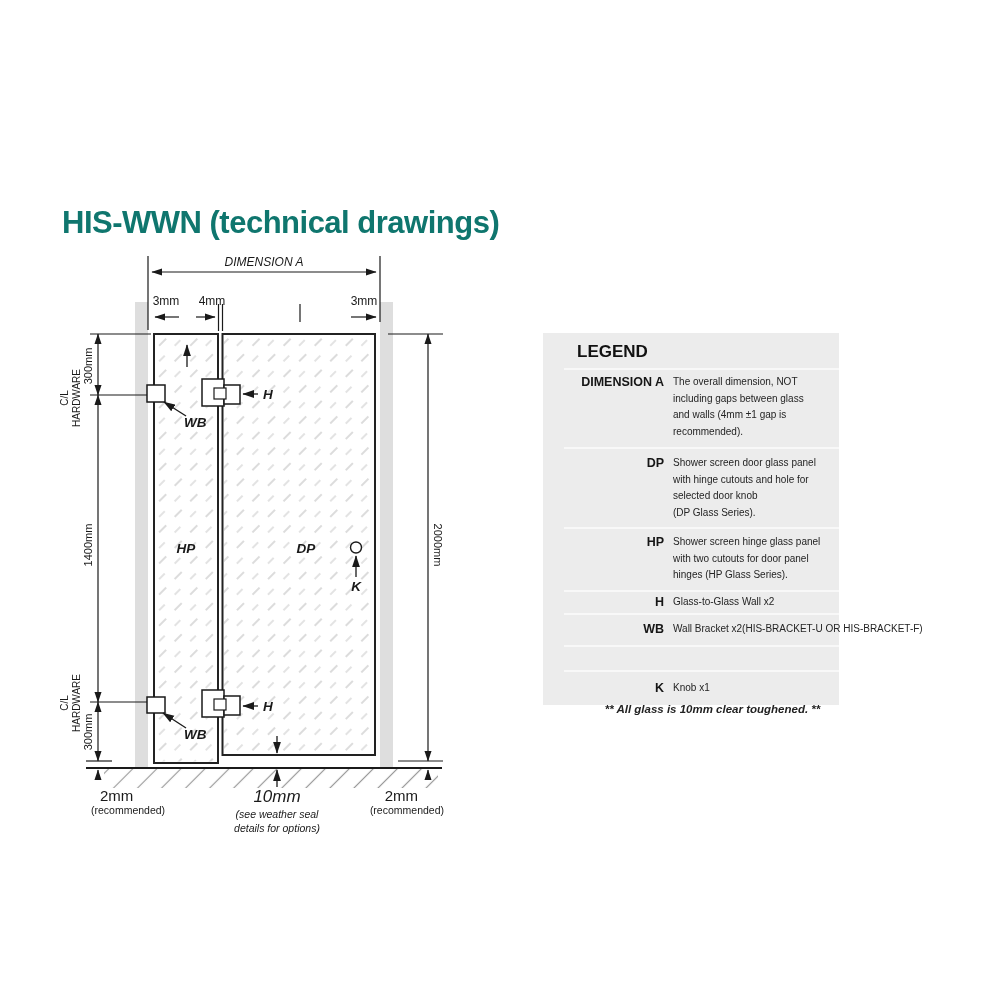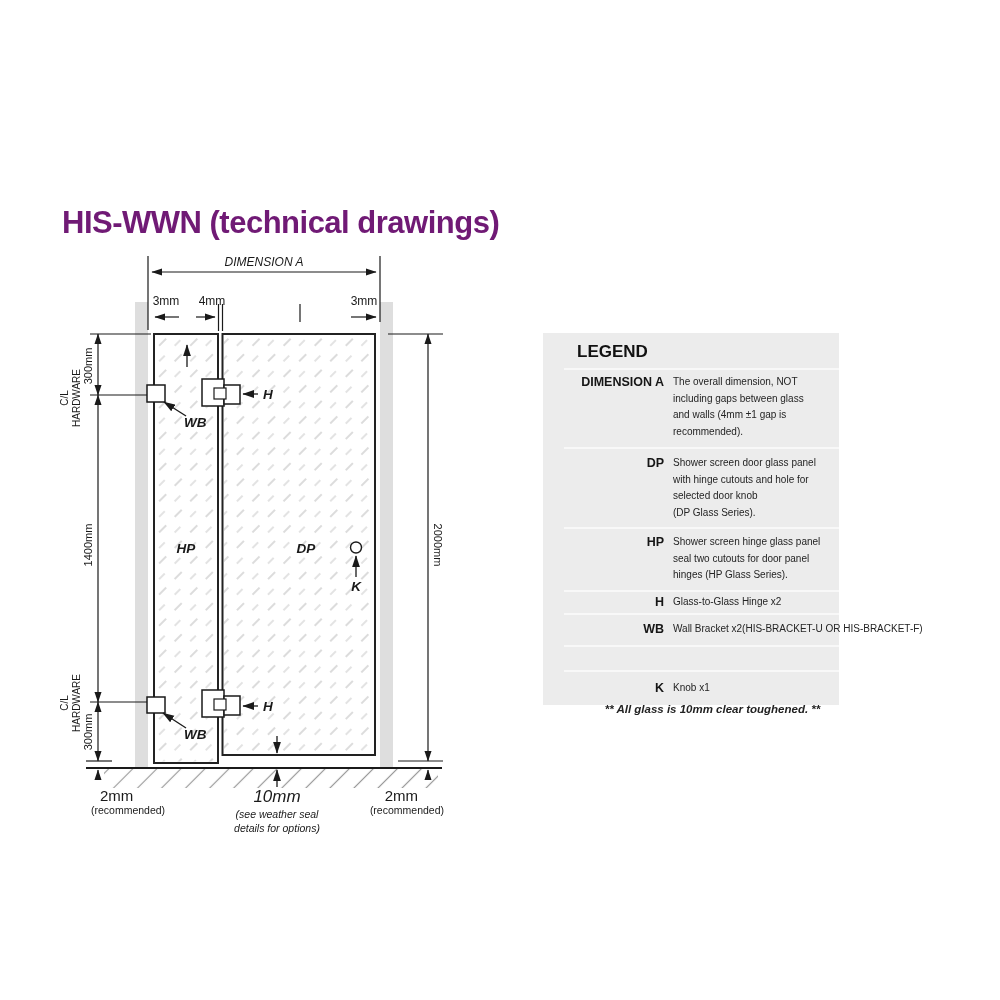--- a/index.html
+++ b/index.html
@@ -1,18 +1,18 @@
 <!DOCTYPE html>
 <html><head>
 <meta charset="utf-8">
 <style>
   html,body{margin:0;padding:0;background:#fff;}
   body{font-family:"Liberation Sans",sans-serif;color:#1a1a1a;}
   .page{position:relative;width:1000px;height:1000px;background:#fff;overflow:hidden;}
-  .title{position:absolute;left:62px;top:186px;font-size:31px;font-weight:bold;letter-spacing:-.5px;color:#701a75;line-height:1;}
+  .title{position:absolute;left:62px;top:186px;font-size:31px;font-weight:bold;letter-spacing:-.5px;color:#0f766e;line-height:1;}
   svg{position:absolute;left:50px;top:240px;}
   svg text{font-family:"Liberation Sans",sans-serif;fill:#1a1a1a;}
   .s10{font-size:10px;} .s11{font-size:11px;} .s12{font-size:12px;} .s14{font-size:13.5px;} .s15{font-size:15px;} .s105{font-size:10.5px;}
   .it{font-style:italic;} .b{font-weight:bold;}
   .legend{position:absolute;left:543px;top:333px;width:296px;background:#ececec;box-sizing:border-box;padding-left:21px;}
   .legend-header{box-sizing:border-box;height:35px;padding:9px 13px 0;font-size:17px;font-weight:bold;color:#111;}
   .lrow{display:flex;box-sizing:border-box;border-top:2px solid #f8f8f8;}
   .term{flex:0 0 100px;text-align:right;font-weight:bold;font-size:12.5px;line-height:16.5px;color:#161616;}
   .desc{margin-left:9px;width:182px;font-size:10px;line-height:16.5px;white-space:pre-line;color:#242424;}
   .r1{min-height:79px;padding:4px 0;} .r2{min-height:73px;padding:6px 0;} .r3{min-height:63px;padding:5px 0;}
@@ -171,26 +171,26 @@
     <div class="lrow r2">
       <div class="term">DP</div>
       <div class="desc">Shower screen door glass panel
 with hinge cutouts and hole for
 selected door knob
 (DP Glass Series).</div>
     </div>
     <div class="lrow r3">
       <div class="term">HP</div>
       <div class="desc">Shower screen hinge glass panel
-seal two cutouts for door panel
+with two cutouts for door panel
 hinges (HP Glass Series).</div>
     </div>
     <div class="lrow r4">
       <div class="term">H</div>
-      <div class="desc">Glass-to-Glass Hinge x2</div>
+      <div class="desc">Glass-to-Glass Wall x2</div>
     </div>
     <div class="lrow r5">
       <div class="term">WB</div>
       <div class="desc">Wall Bracket x2(HIS-BRACKET-U OR HIS-BRACKET-F)</div>
     </div>
     <div class="lrow r6">
       <div class="term"></div>
       <div class="desc"></div>
     </div>
     <div class="lrow r7">

